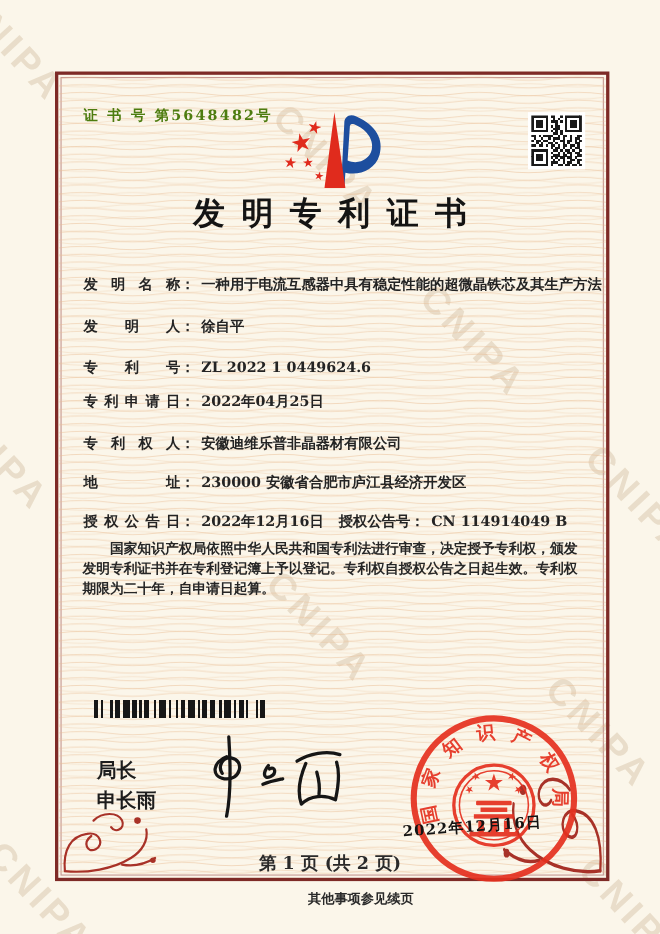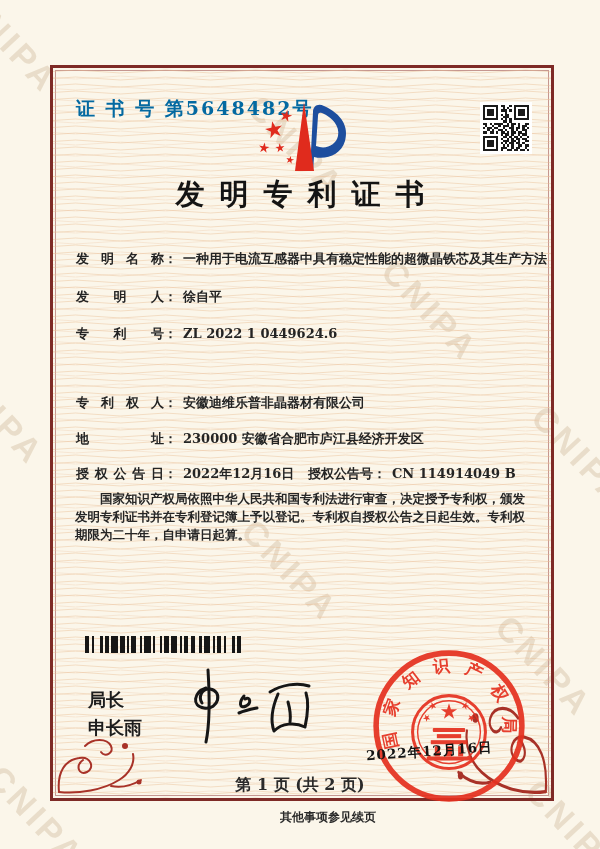--- a/index.html
+++ b/index.html
@@ -30,21 +30,21 @@
     position:absolute;left:2px;top:2px;right:2px;bottom:2px;
     border:1px solid #c59690;
   }
   .guilloche{position:absolute;left:0;top:0;width:100%;height:100%;}
 
   .flourish{position:absolute;z-index:3;}
 
   
   .cert-number{
     position:absolute;left:76px;top:96px;z-index:5;
-    font-size:19px;font-weight:600;letter-spacing:2px;color:#0369a1;
+    font-size:13px;font-weight:600;letter-spacing:2px;color:#4d7c0f;
   }
   .logo{position:absolute;left:252px;top:100px;z-index:5;}
   .qr{position:absolute;left:480px;top:102px;z-index:5;background:#fff;padding:3px;line-height:0;}
   .title{
     position:absolute;left:0;top:175px;width:600px;z-index:5;
     text-align:center;font-size:29px;font-weight:700;color:#141414;
     letter-spacing:15px;padding-left:15px;box-sizing:border-box;
   }
   .field-row{
     position:absolute;left:76px;width:462px;z-index:5;
@@ -397,20 +397,23 @@
 
   <div class="field-row" style="top:250px">
     <span class="flabel">发明名称</span><span>：</span><span class="fvalue">一种用于电流互感器中具有稳定性能的超微晶铁芯及其生产方法</span>
   </div>
   <div class="field-row" style="top:288px">
     <span class="flabel">发明人</span><span>：</span><span class="fvalue">徐自平</span>
   </div>
   <div class="field-row" style="top:325px">
     <span class="flabel">专利号</span><span>：</span><span class="fvalue">ZL 2022 1 0449624.6</span>
   </div>
+  <div class="field-row" style="top:356px">
+    <span class="flabel">专利申请日</span><span>：</span><span class="fvalue">2022年04月25日</span>
+  </div>
   <div class="field-row" style="top:394px">
     <span class="flabel">专利权人</span><span>：</span><span class="fvalue">安徽迪维乐普非晶器材有限公司</span>
   </div>
   <div class="field-row" style="top:430px">
     <span class="flabel">地址</span><span>：</span><span class="fvalue">230000 安徽省合肥市庐江县经济开发区</span>
   </div>
   <div class="field-row" style="top:465px">
     <span class="flabel">授权公告日</span><span>：</span><span class="fvalue">2022年12月16日</span>
     <span class="grant-no">
       <span>授权公告号</span><span>：</span><span class="fvalue">CN 114914049 B</span>

